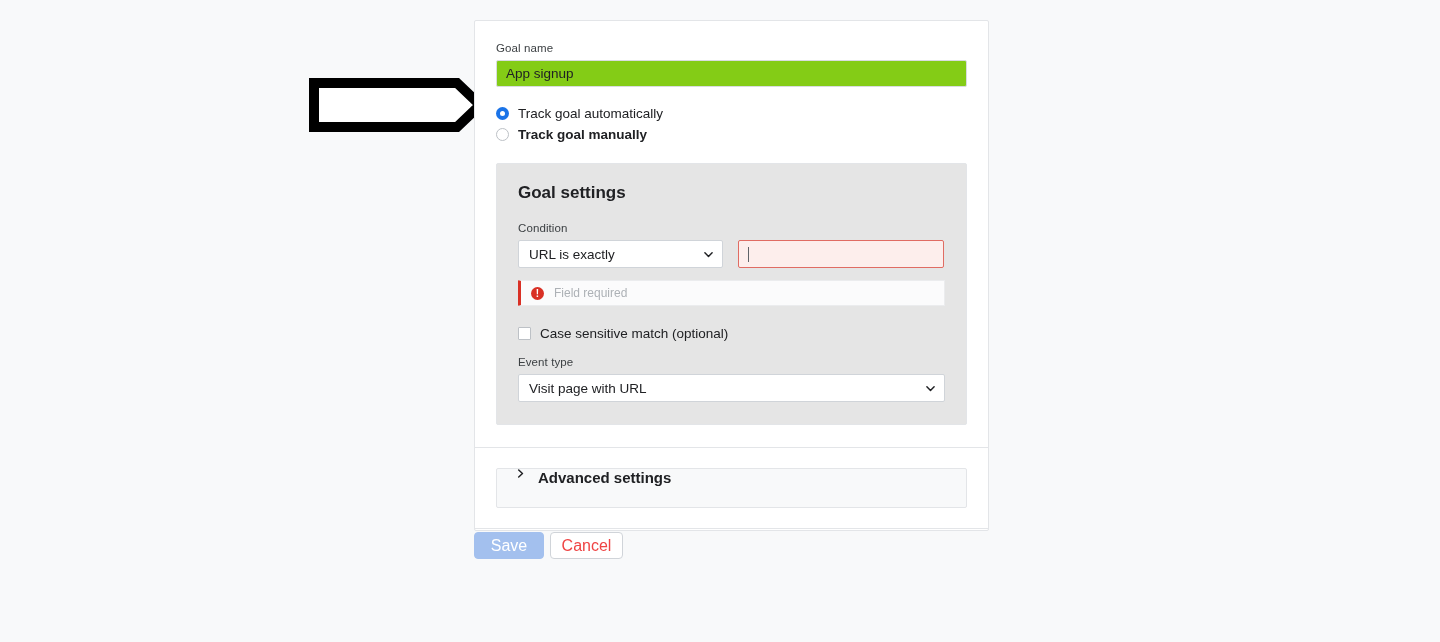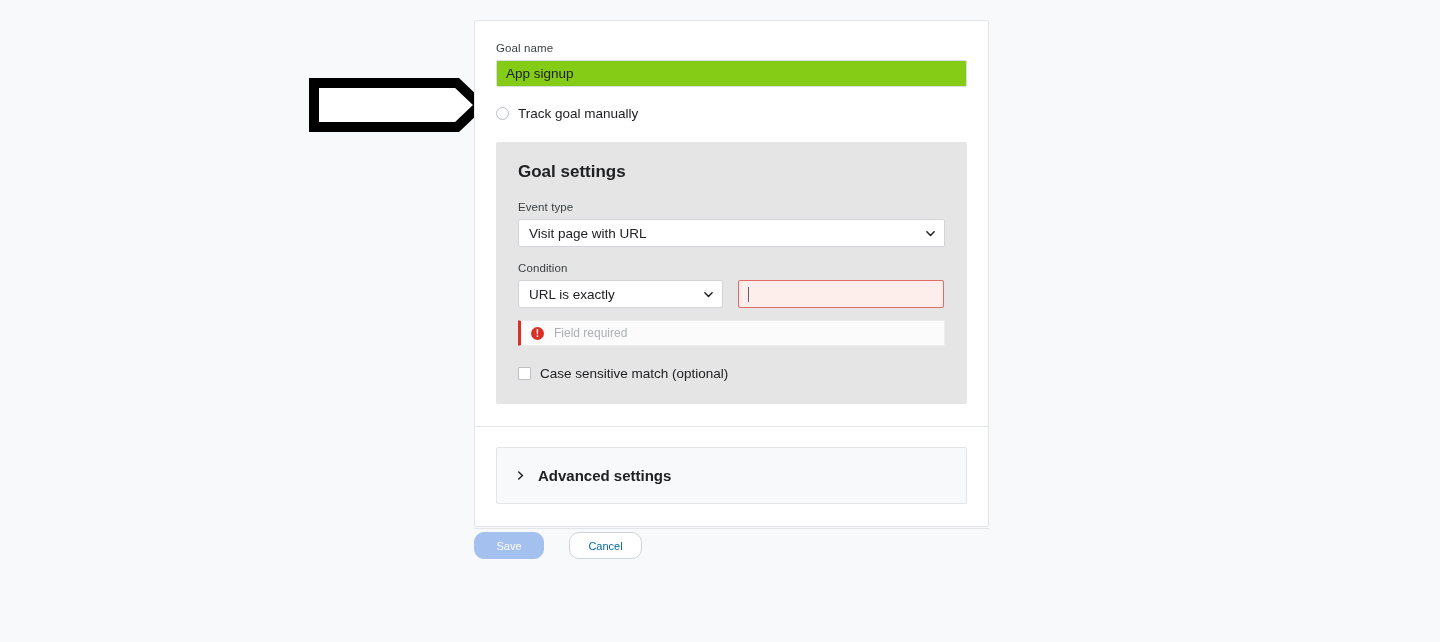--- a/index.html
+++ b/index.html
@@ -228,23 +228,22 @@
   .check-label {
     font-size: 13.5px;
     color: #202124;
   }
 
   
   .advanced-row {
     background: #f8f9fa;
     border: 1px solid #e3e5e8;
     border-radius: 2px;
-    height: 57px;
-    display: flex;
-    align-items: center;
+    height: 40px;
+    display: flex;
     padding-left: 19px;
     cursor: pointer;
   }
   .advanced-chev {
     width: 9px;
     height: 9px;
     flex: 0 0 auto;
     margin-right: 13px;
   }
   .advanced-label {
@@ -264,78 +263,72 @@
   }
   .footer-actions {
     position: absolute;
     left: 474px;
     top: 532px;
     display: flex;
     align-items: center;
   }
   .btn {
     font-family: "Liberation Sans", sans-serif;
-    font-size: 11px;
-    border-radius: 10px;
+    font-size: 16px;
+    border-radius: 4px;
     height: 27px;
     display: flex;
     align-items: center;
     justify-content: center;
     cursor: pointer;
     border: 1px solid transparent;
   }
   .btn-save {
     width: 70px;
     background: #a3c0ee;
     color: #ffffff;
     border-color: #a3c0ee;
   }
   .btn-cancel {
     width: 73px;
-    margin-left: 25px;
-    background: #ffffff;
-    color: #0369a1;
+    margin-left: 6px;
+    background: #ffffff;
+    color: #ef4444;
     border-color: #d0d4d9;
   }
 </style>
 </head>
 <body>
 
 <svg class="annotation-arrow" viewBox="0 0 176 54" xmlns="http://www.w3.org/2000/svg">
   <path d="M5 5 L148 5 L171 27 L148 49 L5 49 Z" fill="#ffffff" stroke="#000000" stroke-width="10" stroke-linejoin="miter"></path>
 </svg>
 
 <div class="form-card">
 
   <div class="card-section">
 
     <div class="field-block">
       <div class="field-label">Goal name</div>
       <div class="text-input" placeholder="Goal name">App signup</div>
     </div>
 
     <div class="radio-group">
+      <div class="radio-row">
+        <span class="radio-mark on"></span>
+        <span class="radio-label">Track goal automatically</span>
+      </div>
       <div class="radio-row">
         <span class="radio-mark off"></span>
         <span class="radio-label">Track goal manually</span>
       </div>
     </div>
 
     <div class="settings-panel">
       <div class="panel-title">Goal settings</div>
-
-      <div class="field-block">
-        <div class="field-label">Event type</div>
-        <div class="select-box full">
-          <span>Visit page with URL</span>
-          <svg class="chev" viewBox="0 0 10 10" xmlns="http://www.w3.org/2000/svg">
-            <path d="M1 3 L5 7.2 L9 3" fill="none" stroke="#202124" stroke-width="1.6" stroke-linecap="round" stroke-linejoin="round"></path>
-          </svg>
-        </div>
-      </div>
 
       <div class="field-block">
         <div class="field-label">Condition</div>
         <div class="condition-row">
           <div class="select-box condition-select">
             <span>URL is exactly</span>
             <svg class="chev" viewBox="0 0 10 10" xmlns="http://www.w3.org/2000/svg">
               <path d="M1 3 L5 7.2 L9 3" fill="none" stroke="#202124" stroke-width="1.6" stroke-linecap="round" stroke-linejoin="round"></path>
             </svg>
           </div>
@@ -348,20 +341,30 @@
           <span class="error-icon">!</span>
           <span class="error-text">Field required</span>
         </div>
 
         <div class="check-row">
           <span class="check-mark"></span>
           <span class="check-label">Case sensitive match (optional)</span>
         </div>
       </div>
 
+      <div class="field-block">
+        <div class="field-label">Event type</div>
+        <div class="select-box full">
+          <span>Visit page with URL</span>
+          <svg class="chev" viewBox="0 0 10 10" xmlns="http://www.w3.org/2000/svg">
+            <path d="M1 3 L5 7.2 L9 3" fill="none" stroke="#202124" stroke-width="1.6" stroke-linecap="round" stroke-linejoin="round"></path>
+          </svg>
+        </div>
+      </div>
+
     </div>
   </div>
 
   <div class="card-divider"></div>
 
   <div class="card-section">
     <div class="advanced-row">
       <svg class="advanced-chev" viewBox="0 0 10 10" xmlns="http://www.w3.org/2000/svg">
         <path d="M3 1 L7.2 5 L3 9" fill="none" stroke="#202124" stroke-width="1.6" stroke-linecap="round" stroke-linejoin="round"></path>
       </svg>

